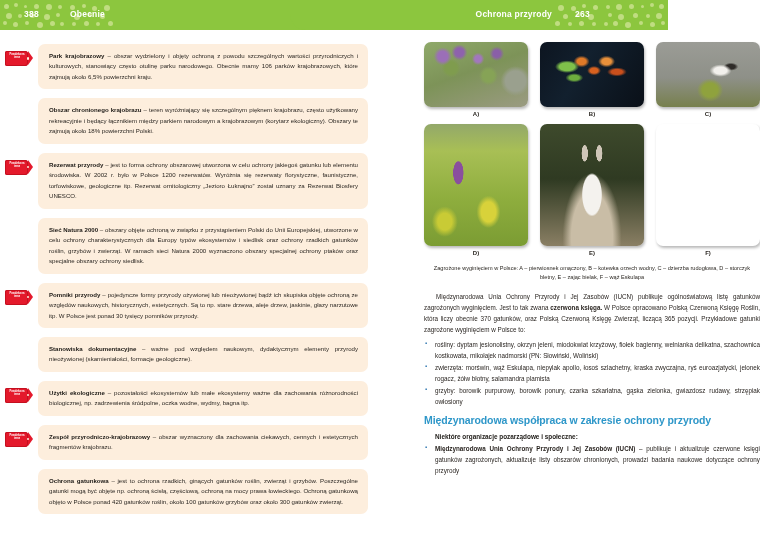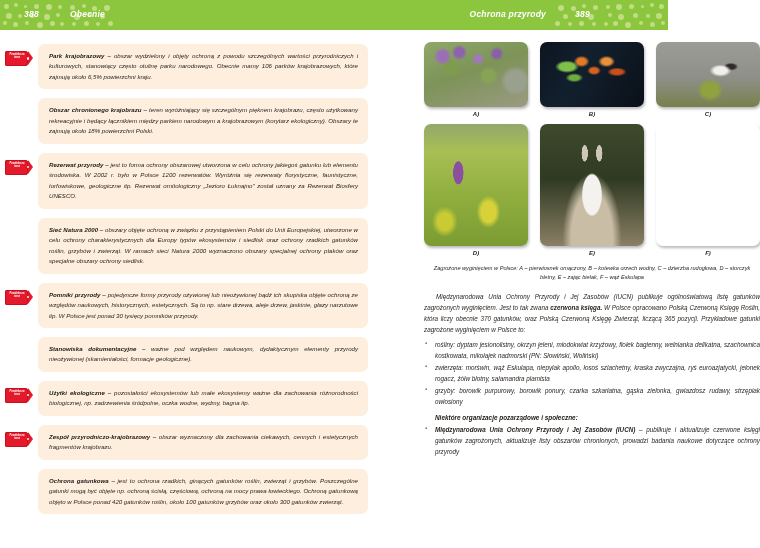--- a/index.html
+++ b/index.html
@@ -2,21 +2,21 @@
 <html><head>
 <meta charset="utf-8">
 <style>
   * { box-sizing: border-box; margin: 0; padding: 0; }
   html, body {
     width: 760px; height: 548px;
     background: #ffffff;
     font-family: "Liberation Sans", sans-serif;
     overflow: hidden;
   }
-  .page { position: relative; width: 668px; height: 548px; background: #fff; font-style: italic; }
+  .page { position: relative; width: 668px; height: 548px; background: #fff; }
 
   
   .hdr {
     position: absolute; top: 0; height: 30px;
     background: #8cc63e; color: #fff; overflow: hidden;
   }
   .hdr-left  { left: 0;  width: 382px; border-bottom-right-radius: 16px; }
   .hdr-right { right: 0; width: 378px; border-bottom-left-radius: 16px; }
   .dots { position: absolute; top: 0; height: 30px; width: 120px; }
   .dots span {
@@ -26,21 +26,21 @@
   .hdr-pageno {
     position: absolute; top: 9px; font-size: 8.5px; font-weight: bold;
     color: #ffffff; letter-spacing: .3px;
   }
   .hdr-title {
     position: absolute; top: 9px; font-size: 8.5px; font-weight: bold;
     color: #ffffff; letter-spacing: .2px;
   }
   .hdr-left .hdr-pageno { left: 24px; }
   .hdr-left .hdr-title  { left: 70px; }
-  .hdr-right .hdr-title  { right: 122px; }
+  .hdr-right .hdr-title  { right: 116px; }
   .hdr-right .hdr-pageno { right: 78px; }
 
   
   .left-col {
     position: absolute; left: 38px; top: 44px;
     width: 330px;
   }
   .defbox {
     background: #fdeedd;
     border-radius: 7px;
@@ -265,21 +265,21 @@
         <span style="width: 6px; height: 6px; top: 5px; right: 104px;"></span>
         <span style="width: 6px; height: 6px; top: 14px; right: 74px;"></span>
         <span style="width: 4px; height: 4px; top: 13px; right: 88px;"></span>
         <span style="width: 5px; height: 5px; top: 14px; right: 100px;"></span>
         <span style="width: 4px; height: 4px; top: 22px; right: 72px;"></span>
         <span style="width: 5px; height: 5px; top: 21px; right: 84px;"></span>
         <span style="width: 4px; height: 4px; top: 22px; right: 96px;"></span>
         <span style="width: 5px; height: 5px; top: 21px; right: 108px;"></span>
       </div>
     <div class="hdr-title">Ochrona przyrody</div>
-    <div class="hdr-pageno">389</div>
+    <div class="hdr-pageno">263</div>
   </div>
 
   <div class="left-col" id="left-col">
       <div class="defbox"><div class="tag">Powtórka na teraz</div><span><b>Park krajobrazowy</b> – obszar wydzielony i objęty ochroną z powodu szczególnych wartości przyrodniczych i kulturowych, stanowiący często otulinę parku narodowego. Obecnie mamy 106 parków krajobrazowych, które zajmują około 6,5% powierzchni kraju.</span></div>
       <div class="defbox"><span><b>Obszar chronionego krajobrazu</b> – teren wyróżniający się szczególnym pięknem krajobrazu, często użytkowany rekreacyjnie i będący łącznikiem między parkiem narodowym a krajobrazowym (korytarz ekologiczny). Obszary te zajmują około 18% powierzchni Polski.</span></div>
       <div class="defbox"><div class="tag">Powtórka na teraz</div><span><b>Rezerwat przyrody</b> – jest to forma ochrony obszarowej utworzona w celu ochrony jakiegoś gatunku lub elementu środowiska. W 2002 r. było w Polsce 1200 rezerwatów. Wyróżnia się rezerwaty florystyczne, faunistyczne, torfowiskowe, geologiczne itp. Rezerwat ornitologiczny „Jezioro Łuknajno” został uznany za Rezerwat Biosfery UNESCO.</span></div>
       <div class="defbox"><span><b>Sieć Natura 2000</b> – obszary objęte ochroną w związku z przystąpieniem Polski do Unii Europejskiej, utworzone w celu ochrony charakterystycznych dla Europy typów ekosystemów i siedlisk oraz ochrony rzadkich gatunków roślin, grzybów i zwierząt. W ramach sieci Natura 2000 wyznaczono obszary specjalnej ochrony ptaków oraz specjalne obszary ochrony siedlisk.</span></div>
       <div class="defbox"><div class="tag">Powtórka na teraz</div><span><b>Pomniki przyrody</b> – pojedyncze formy przyrody ożywionej lub nieożywionej bądź ich skupiska objęte ochroną ze względów naukowych, historycznych, estetycznych. Są to np. stare drzewa, aleje drzew, jaskinie, głazy narzutowe itp. W Polsce jest ponad 30 tysięcy pomników przyrody.</span></div>
       <div class="defbox"><span><b>Stanowiska dokumentacyjne</b> – ważne pod względem naukowym, dydaktycznym elementy przyrody nieożywionej (skamieniałości, formacje geologiczne).</span></div>
       <div class="defbox"><div class="tag">Powtórka na teraz</div><span><b>Użytki ekologiczne</b> – pozostałości ekosystemów lub małe ekosystemy ważne dla zachowania różnorodności biologicznej, np. zadrzewienia śródpolne, oczka wodne, wydmy, bagna itp.</span></div>
@@ -321,20 +321,21 @@
     <p class="body-par">
       <span>Międzynarodowa Unia Ochrony Przyrody i Jej Zasobów (IUCN) publikuje ogólnoświatową listę gatunków zagrożonych wyginięciem. Jest to tak zwana </span><b>czerwona księga.</b><span> W Polsce opracowano Polską Czerwoną Księgę Roślin, która liczy obecnie 370 gatunków, oraz Polską Czerwoną Księgę Zwierząt, liczącą 365 pozycji. Przykładowe gatunki zagrożone wyginięciem w Polsce to:</span>
     </p>
 
     <ul class="species" id="species-list">
         <li><span>rośliny:</span><span> dyptam jesionolistny, okrzyn jeleni, miodokwiat krzyżowy, fiołek bagienny, welnianka delikatna, szachownica kostkowata, mikołajek nadmorski (PN: Słowiński, Woliński)</span></li>
         <li><span>zwierzęta:</span><span> morświn, wąż Eskulapa, niepylak apollo, łosoś szlachetny, kraska zwyczajna, ryś euroazjatycki, jelonek rogacz, żółw błotny, salamandra plamista</span></li>
         <li><span>grzyby:</span><span> borowik purpurowy, borowik ponury, czarka szkarłatna, gąska zielonka, gwiazdosz rudawy, strzępiak owłosiony</span></li>
       </ul>
 
+    <h2 class="section">Międzynarodowa współpraca w zakresie ochrony przyrody</h2>
 
     <div class="subhead">Niektóre organizacje pozarządowe i społeczne:</div>
 
     <ul class="orgs" id="orgs-list">
         <li><b>Międzynarodowa Unia Ochrony Przyrody i Jej Zasobów (IUCN)</b><span> – publikuje i aktualizuje czerwone księgi gatunków zagrożonych, aktualizuje listy obszarów chronionych, prowadzi badania naukowe dotyczące ochrony przyrody</span></li>
       </ul>
   </div>
 </div>
 
 </body></html>

